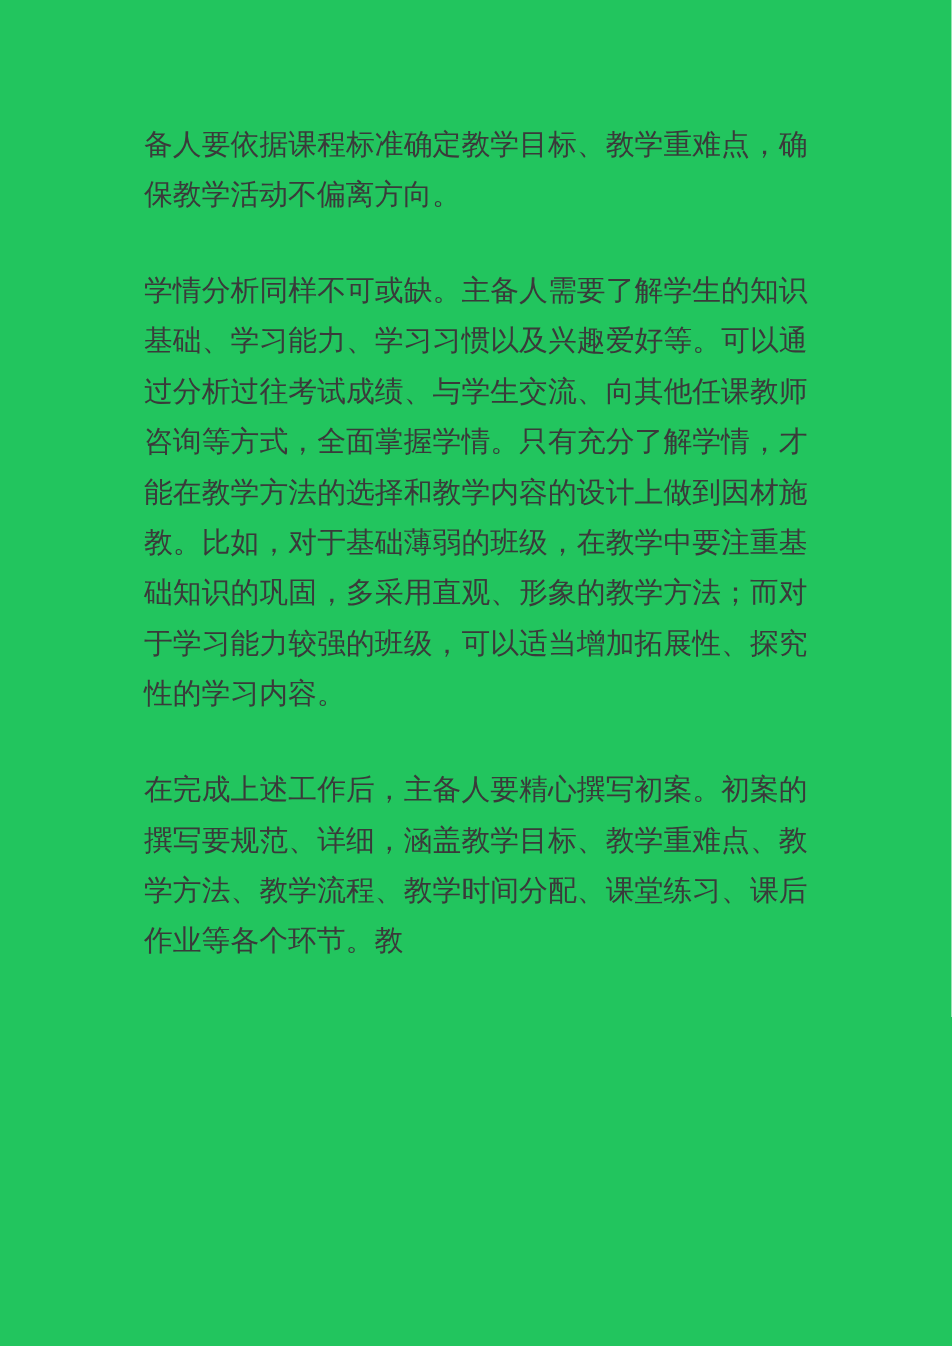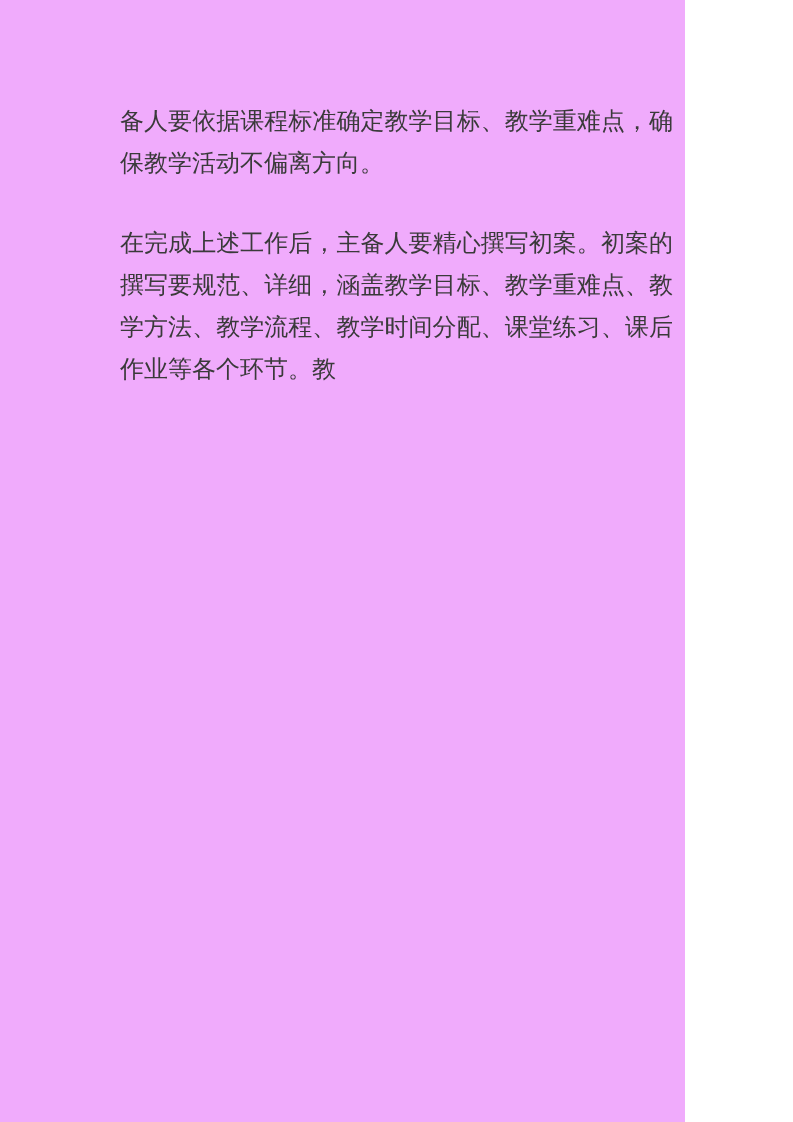--- a/index.html
+++ b/index.html
@@ -5,23 +5,23 @@
     * { margin: 0; padding: 0; box-sizing: border-box; }
     html, body {
       width: 793px;
       height: 1122px;
       background: #ffffff;
       font-family: "Liberation Sans", "DejaVu Sans", sans-serif;
       overflow: hidden;
     }
     .page {
       position: relative;
-      width: 685px;
+      width: 793px;
       height: 1122px;
-      background: #f0abfc;
+      background: #22c55e;
     }
     .text-block {
       position: absolute;
       left: 120px;
       top: 100px;
       width: 553px;
     }
     .para {
       font-size: 24px;
       line-height: 42px;
@@ -33,15 +33,16 @@
       word-break: break-all;
     }
     .para:last-child { margin-bottom: 0; }
   </style>
 </head>
 <body>
 
 <div class="page">
   <div class="text-block">
     <p class="para">备人要依据课程标准确定教学目标、教学重难点，确保教学活动不偏离方向。</p>
+    <p class="para">学情分析同样不可或缺。主备人需要了解学生的知识基础、学习能力、学习习惯以及兴趣爱好等。可以通过分析过往考试成绩、与学生交流、向其他任课教师咨询等方式，全面掌握学情。只有充分了解学情，才能在教学方法的选择和教学内容的设计上做到因材施教。比如，对于基础薄弱的班级，在教学中要注重基础知识的巩固，多采用直观、形象的教学方法；而对于学习能力较强的班级，可以适当增加拓展性、探究性的学习内容。</p>
     <p class="para">在完成上述工作后，主备人要精心撰写初案。初案的撰写要规范、详细，涵盖教学目标、教学重难点、教学方法、教学流程、教学时间分配、课堂练习、课后作业等各个环节。教</p>
   </div>
 </div>
 
 </body></html>

